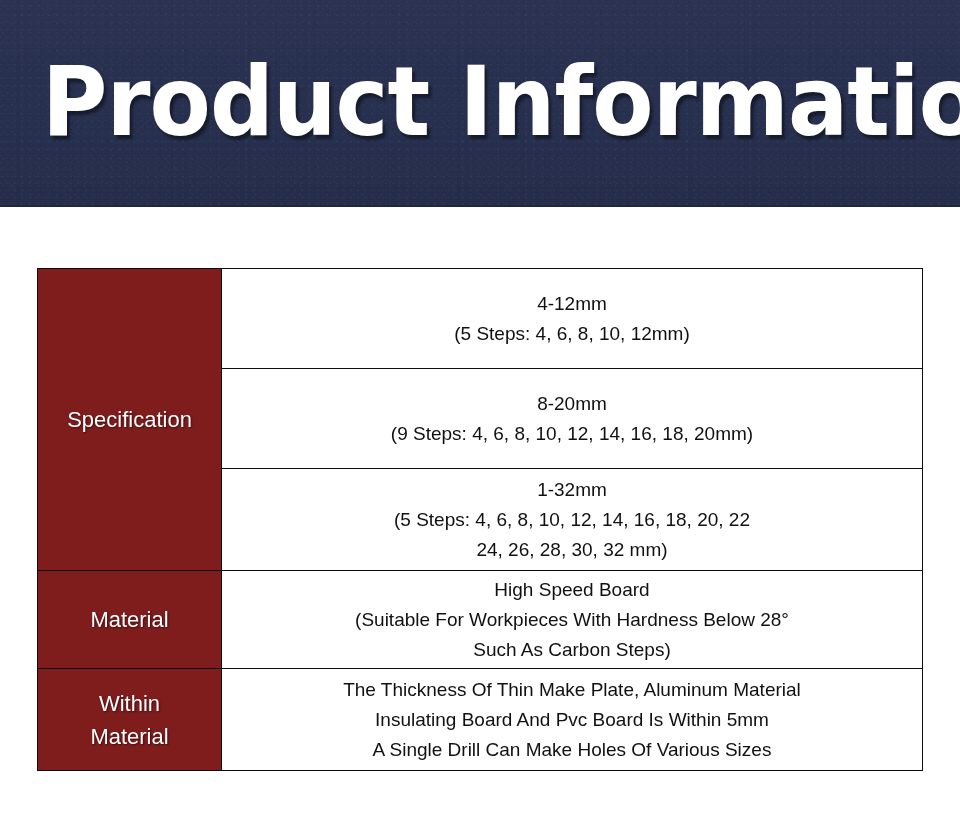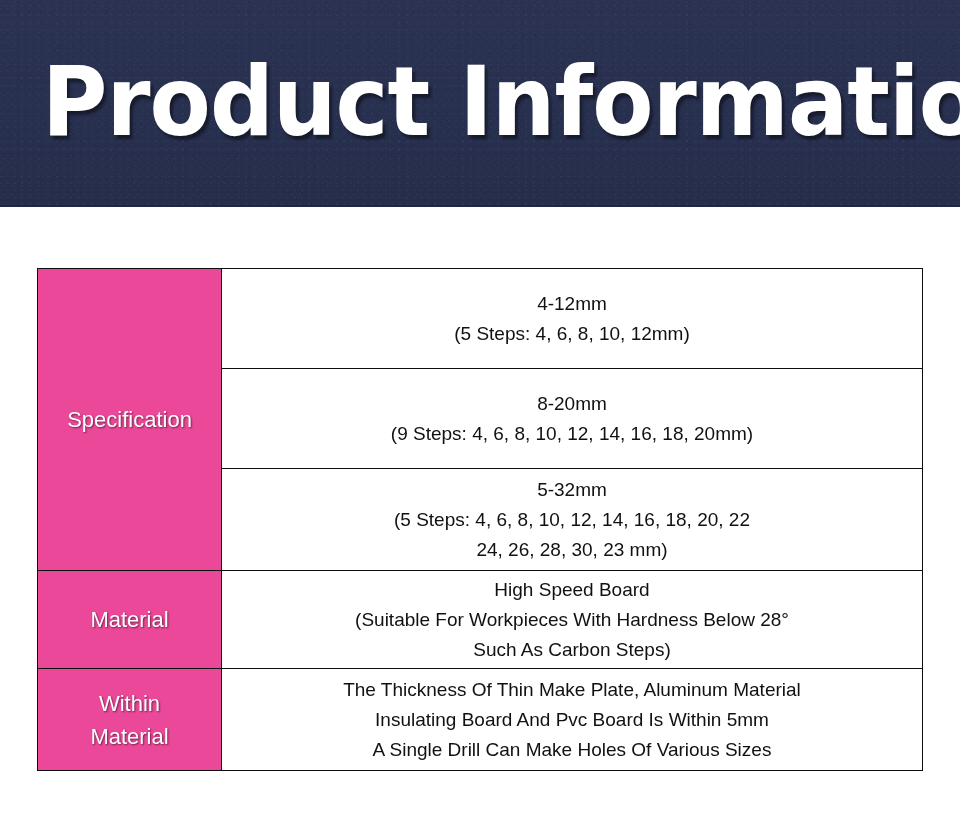--- a/index.html
+++ b/index.html
@@ -67,21 +67,21 @@
     table-layout: fixed;
     background: #ffffff;
   }
   table.spec-table td {
     border: 1px solid #0d0d0d;
     padding: 0;
     vertical-align: middle;
   }
   td.label-cell {
     width: 183px;
-    background: #ec4899;
+    background: #7f1d1d;
     color: #ffffff;
     text-align: center;
     font-size: 22px;
     line-height: 33px;
     font-weight: 400;
     text-shadow: 1px 1px 2px rgba(0,0,0,0.55);
     padding: 4px 6px;
   }
   td.value-cell {
     width: 700px;
@@ -121,23 +121,23 @@
 
       <tr class="r-h100">
         <td class="value-cell">
           <span class="line">8-20mm</span>
           <span class="line">(9 Steps: 4, 6, 8, 10, 12, 14, 16, 18, 20mm)</span>
         </td>
       </tr>
 
       <tr class="r-h102">
         <td class="value-cell">
-          <span class="line">5-32mm</span>
+          <span class="line">1-32mm</span>
           <span class="line">(5 Steps: 4, 6, 8, 10, 12, 14, 16, 18, 20, 22</span>
-          <span class="line">24, 26, 28, 30, 23 mm)</span>
+          <span class="line">24, 26, 28, 30, 32 mm)</span>
         </td>
       </tr>
 
       <tr class="r-h98">
         <td class="label-cell">Material</td>
         <td class="value-cell">
           <span class="line">High Speed Board</span>
           <span class="line">(Suitable For Workpieces With Hardness Below 28°</span>
           <span class="line">Such As Carbon Steps)</span>
         </td>

